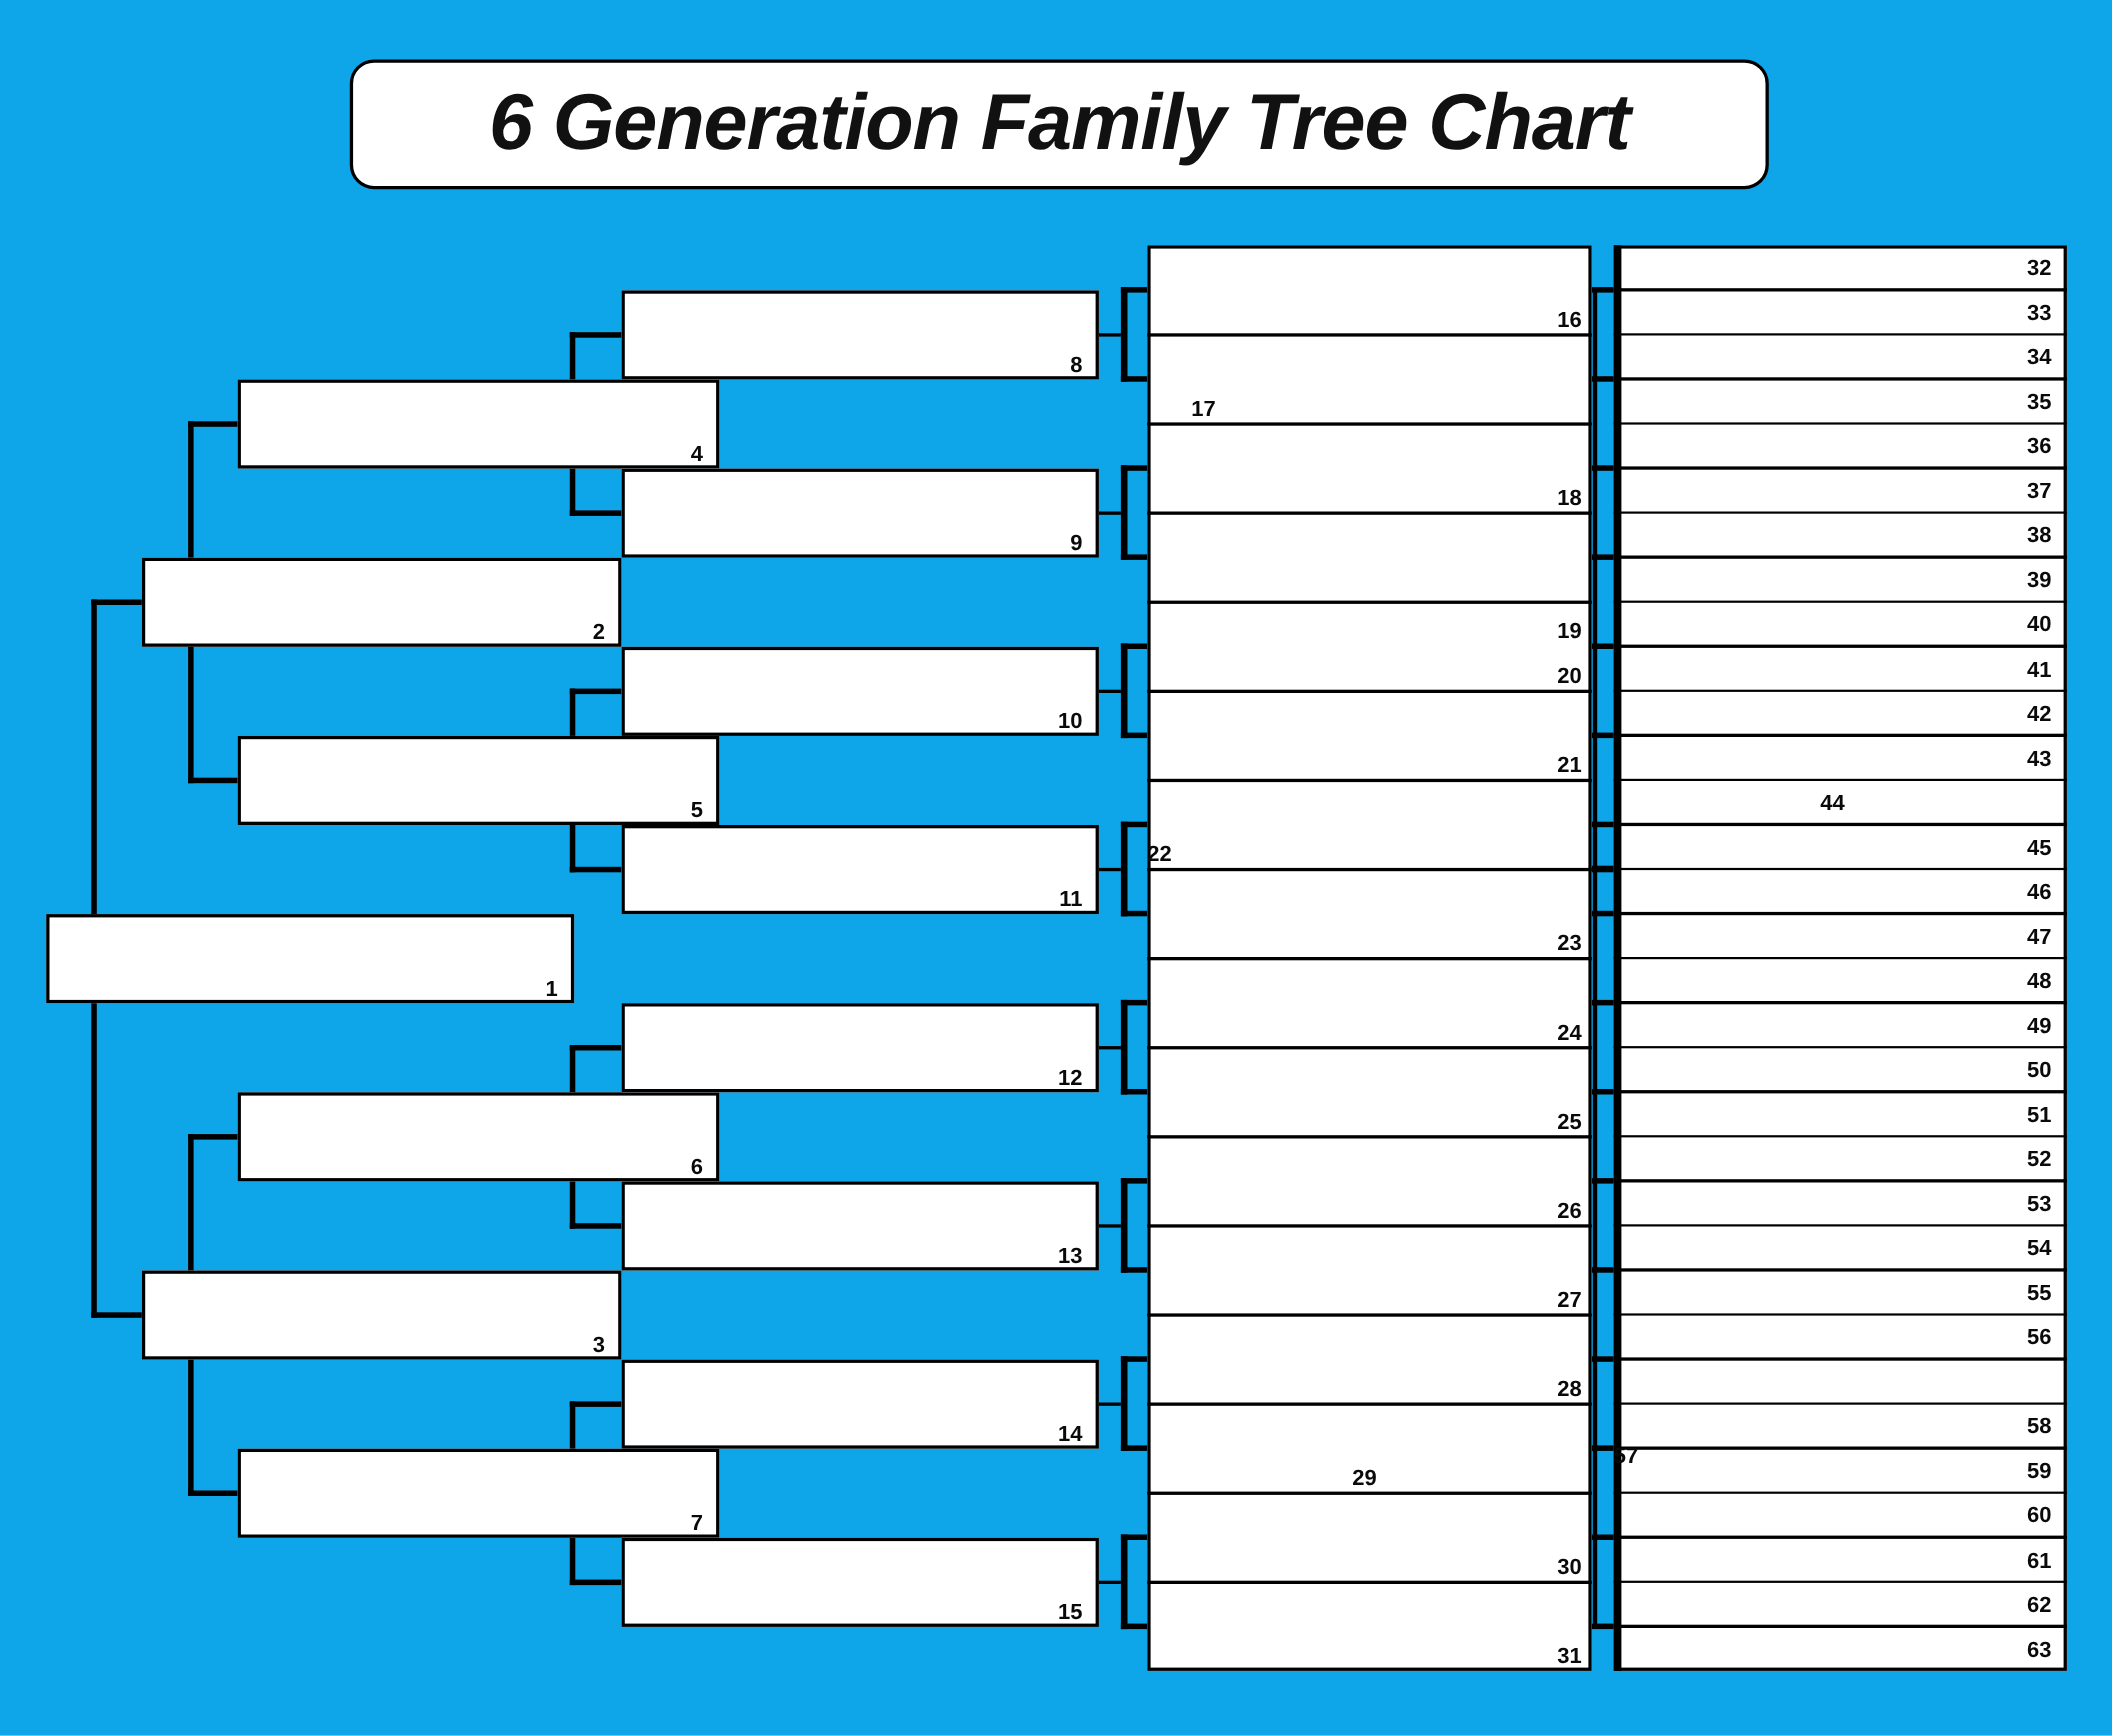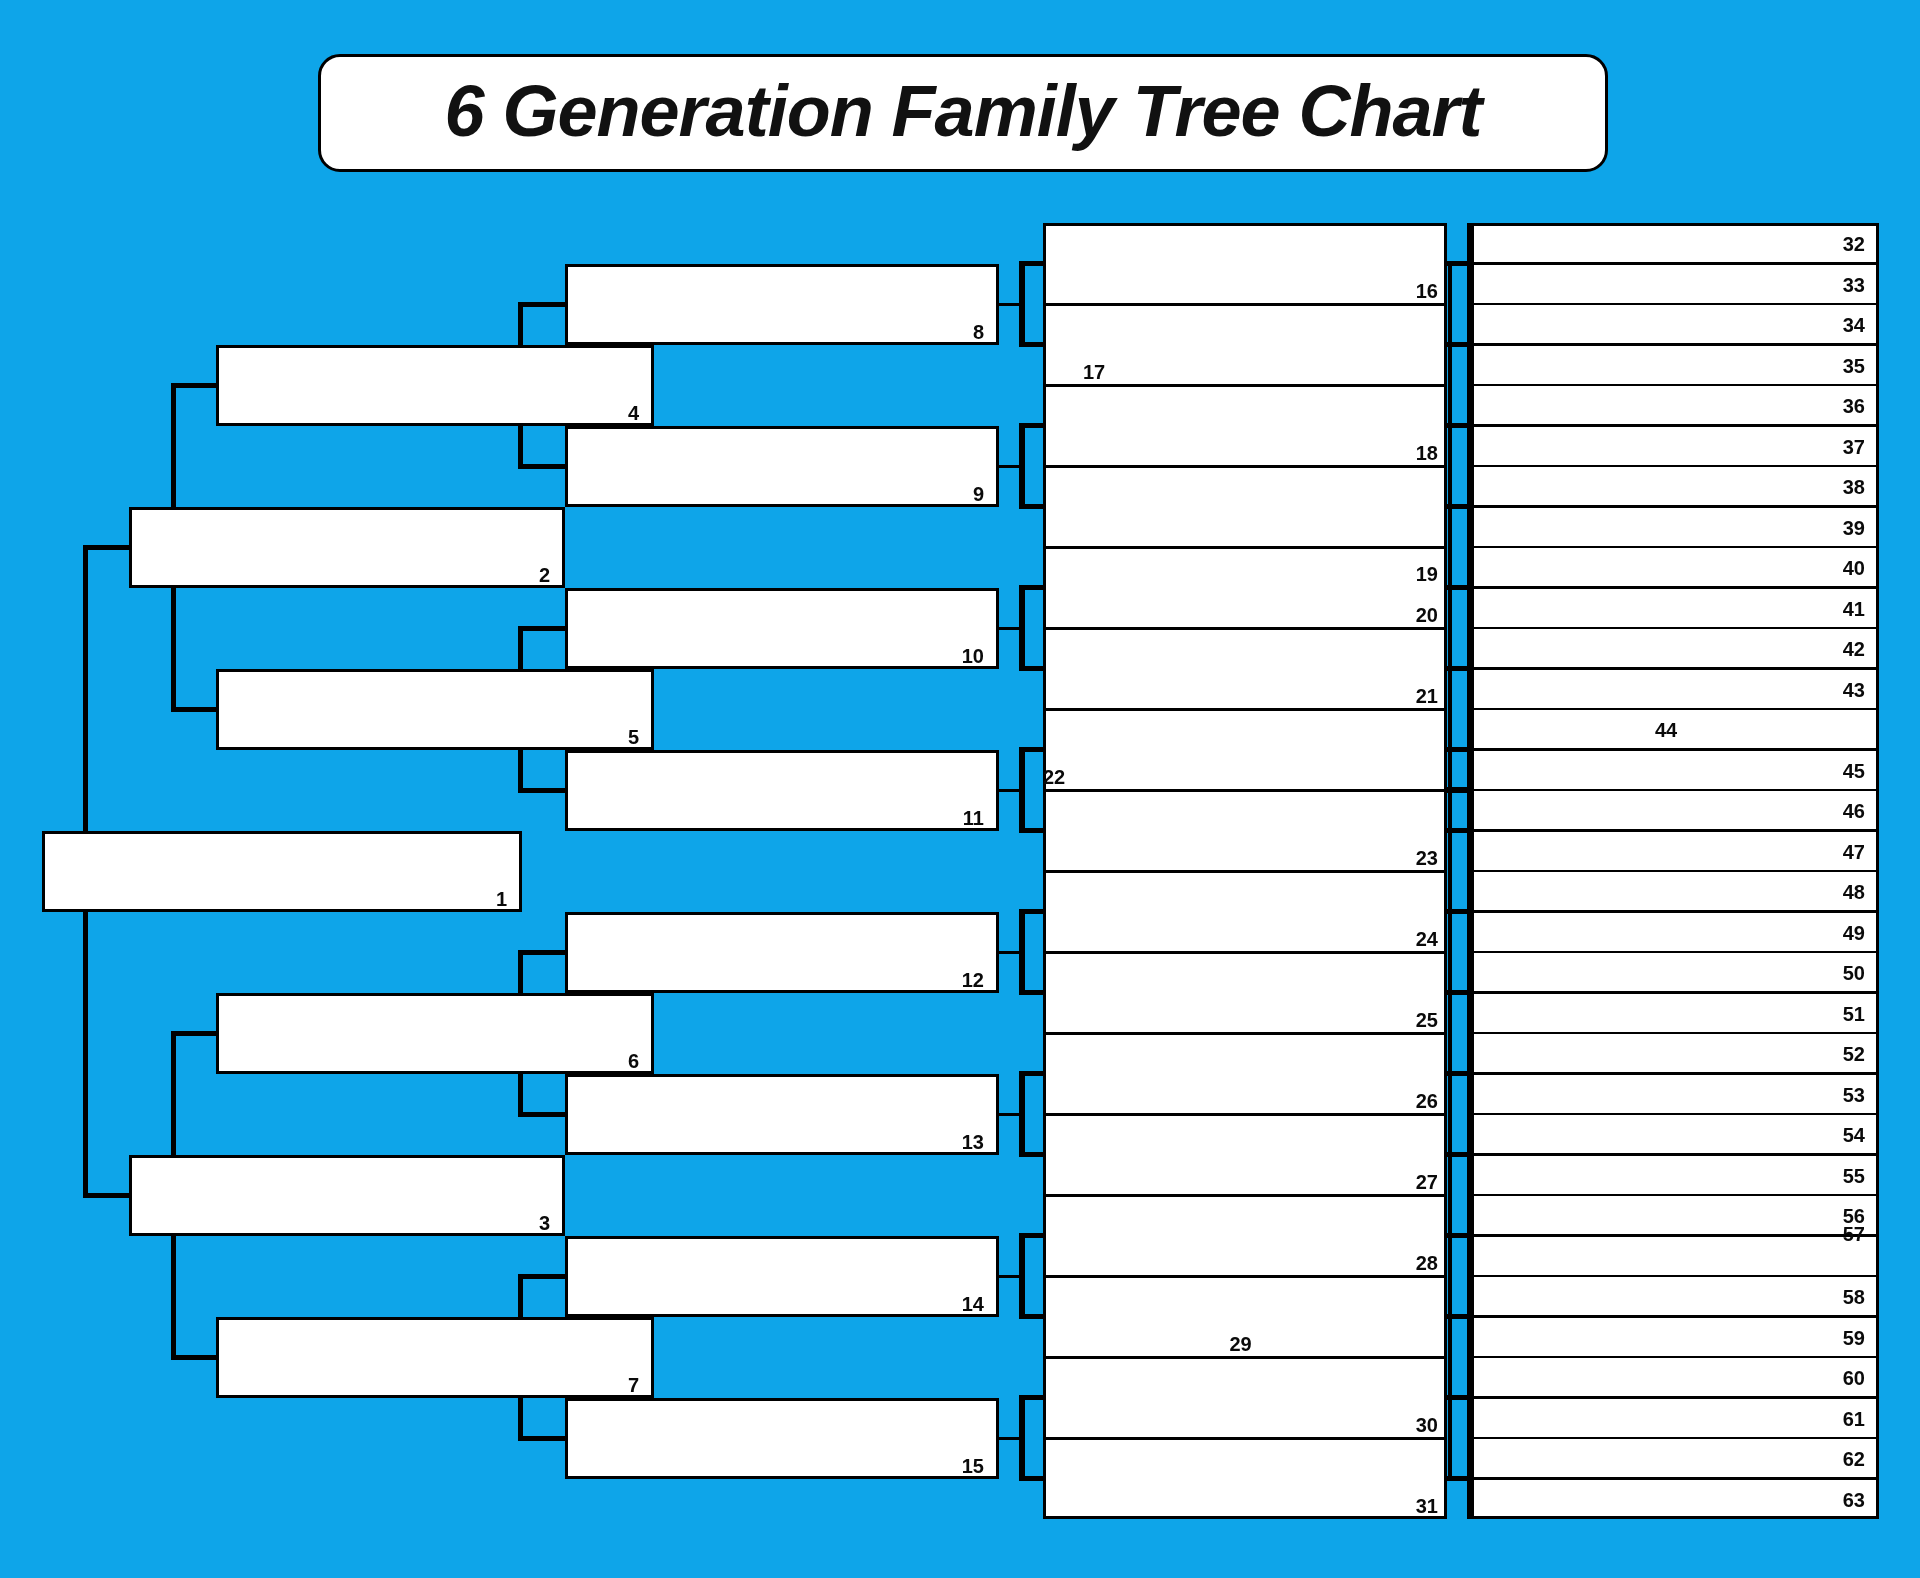--- a/index.html
+++ b/index.html
@@ -219,21 +219,21 @@
       <span class="num" style="left: 1467px; top: 1044px; width: 398px; text-align: right;">52</span>
       <div class="cell" style="left: 1467px; top: 1073.5px; width: 412px; height: 40.5px;"></div>
       <span class="num" style="left: 1467px; top: 1084.5px; width: 398px; text-align: right;">53</span>
       <div class="cell" style="left: 1467px; top: 1114px; width: 412px; height: 40.5px;"></div>
       <span class="num" style="left: 1467px; top: 1125px; width: 398px; text-align: right;">54</span>
       <div class="cell" style="left: 1467px; top: 1154.5px; width: 412px; height: 40.5px;"></div>
       <span class="num" style="left: 1467px; top: 1165.5px; width: 398px; text-align: right;">55</span>
       <div class="cell" style="left: 1467px; top: 1195px; width: 412px; height: 40.5px;"></div>
       <span class="num" style="left: 1467px; top: 1206px; width: 398px; text-align: right;">56</span>
       <div class="cell" style="left: 1467px; top: 1235.5px; width: 412px; height: 40.5px;"></div>
-      <span class="num" style="left: 1467px; top: 1224px; width: 398px; text-align: right;">57</span>
+      <span class="num" style="left: 1467px; top: 1314px; width: 398px; ">57</span>
       <div class="cell" style="left: 1467px; top: 1276px; width: 412px; height: 40.5px;"></div>
       <span class="num" style="left: 1467px; top: 1287px; width: 398px; text-align: right;">58</span>
       <div class="cell" style="left: 1467px; top: 1316.5px; width: 412px; height: 40.5px;"></div>
       <span class="num" style="left: 1467px; top: 1327.5px; width: 398px; text-align: right;">59</span>
       <div class="cell" style="left: 1467px; top: 1357px; width: 412px; height: 40.5px;"></div>
       <span class="num" style="left: 1467px; top: 1368px; width: 398px; text-align: right;">60</span>
       <div class="cell" style="left: 1467px; top: 1397.5px; width: 412px; height: 40.5px;"></div>
       <span class="num" style="left: 1467px; top: 1408.5px; width: 398px; text-align: right;">61</span>
       <div class="cell" style="left: 1467px; top: 1438px; width: 412px; height: 40.5px;"></div>
       <span class="num" style="left: 1467px; top: 1449px; width: 398px; text-align: right;">62</span>

